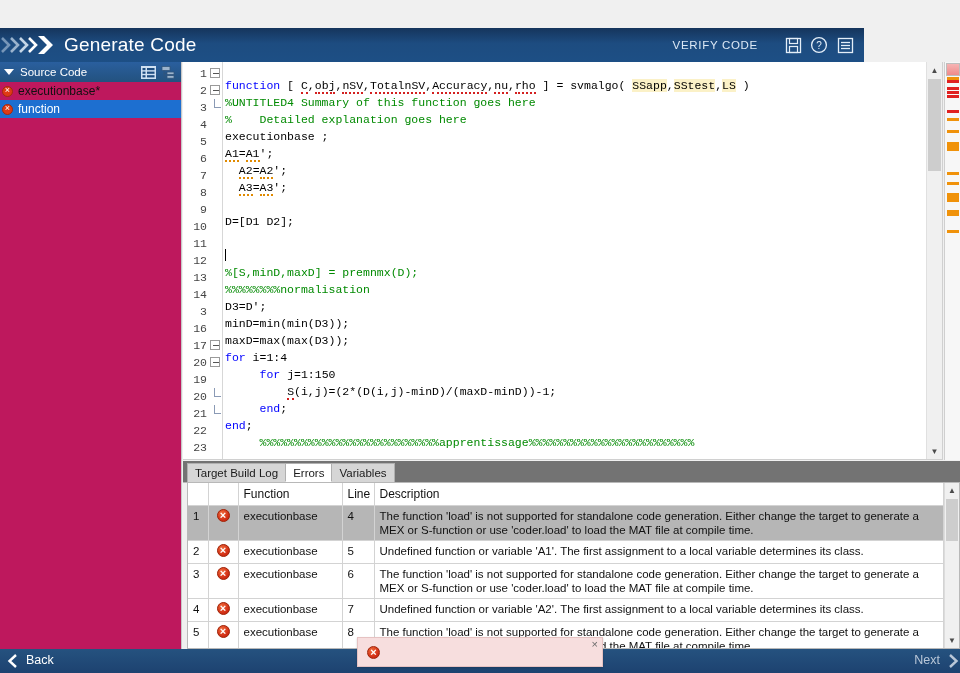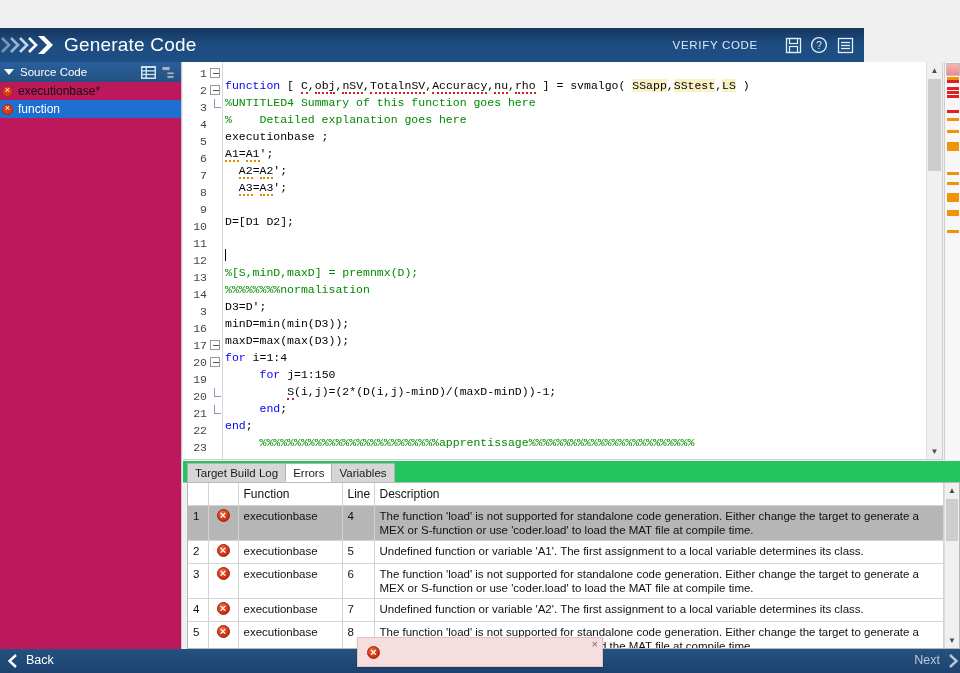--- a/index.html
+++ b/index.html
@@ -209,21 +209,21 @@
     border: 1px solid #bdbdbd;
   }
 
   
   .bottompane {
     position: absolute; left: 183px; top: 461px; width: 777px; height: 188px;
     background: #f0f0f0;
   }
   .tabstrip {
     height: 22px; display: flex; align-items: flex-end;
-    background: #22c55e; padding-left: 4px;
+    background: #737373; padding-left: 4px;
     border-bottom: 1px solid #b8b8b8;
   }
   .tab {
     height: 19px; padding: 0 7px;
     font-size: 11.5px; color: #1a1a1a;
     background: #d6d6d6; border: 1px solid #b0b0b0; border-bottom: none;
     display: flex; align-items: center; margin-right: -1px;
   }
   .tab.active { background: #ffffff; border-bottom: 1px solid #ffffff; position: relative; z-index: 2; }
 

